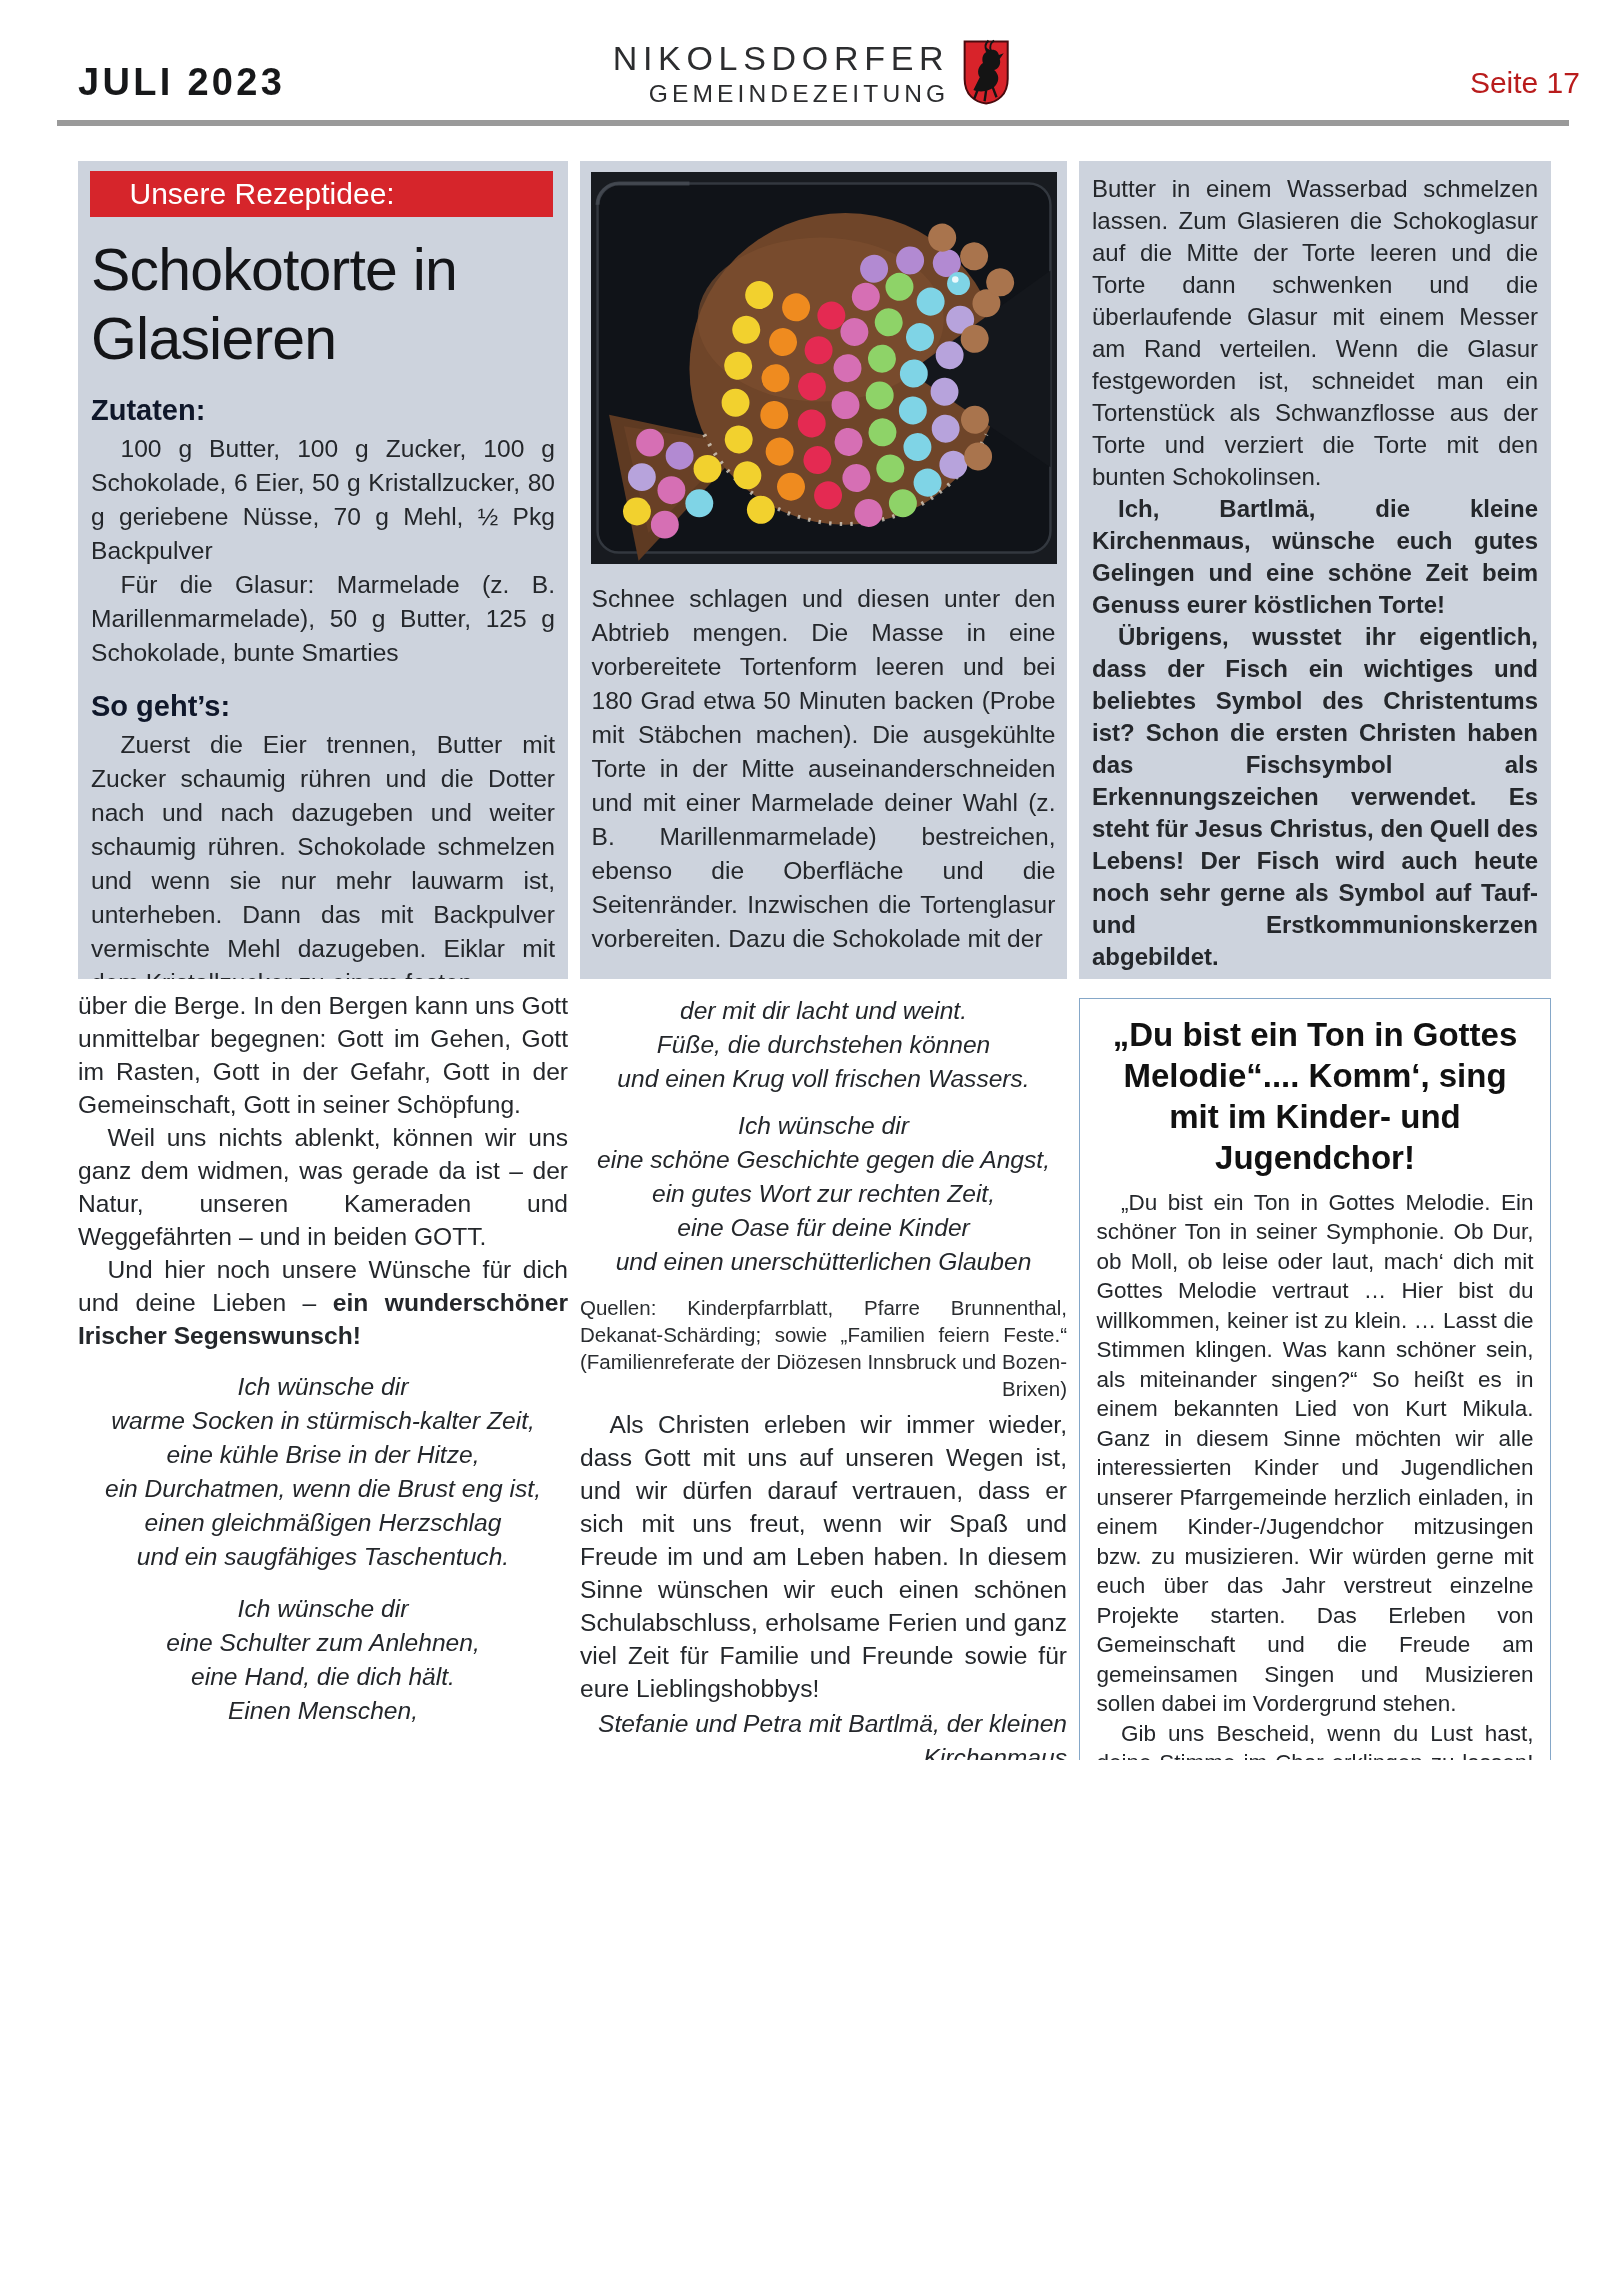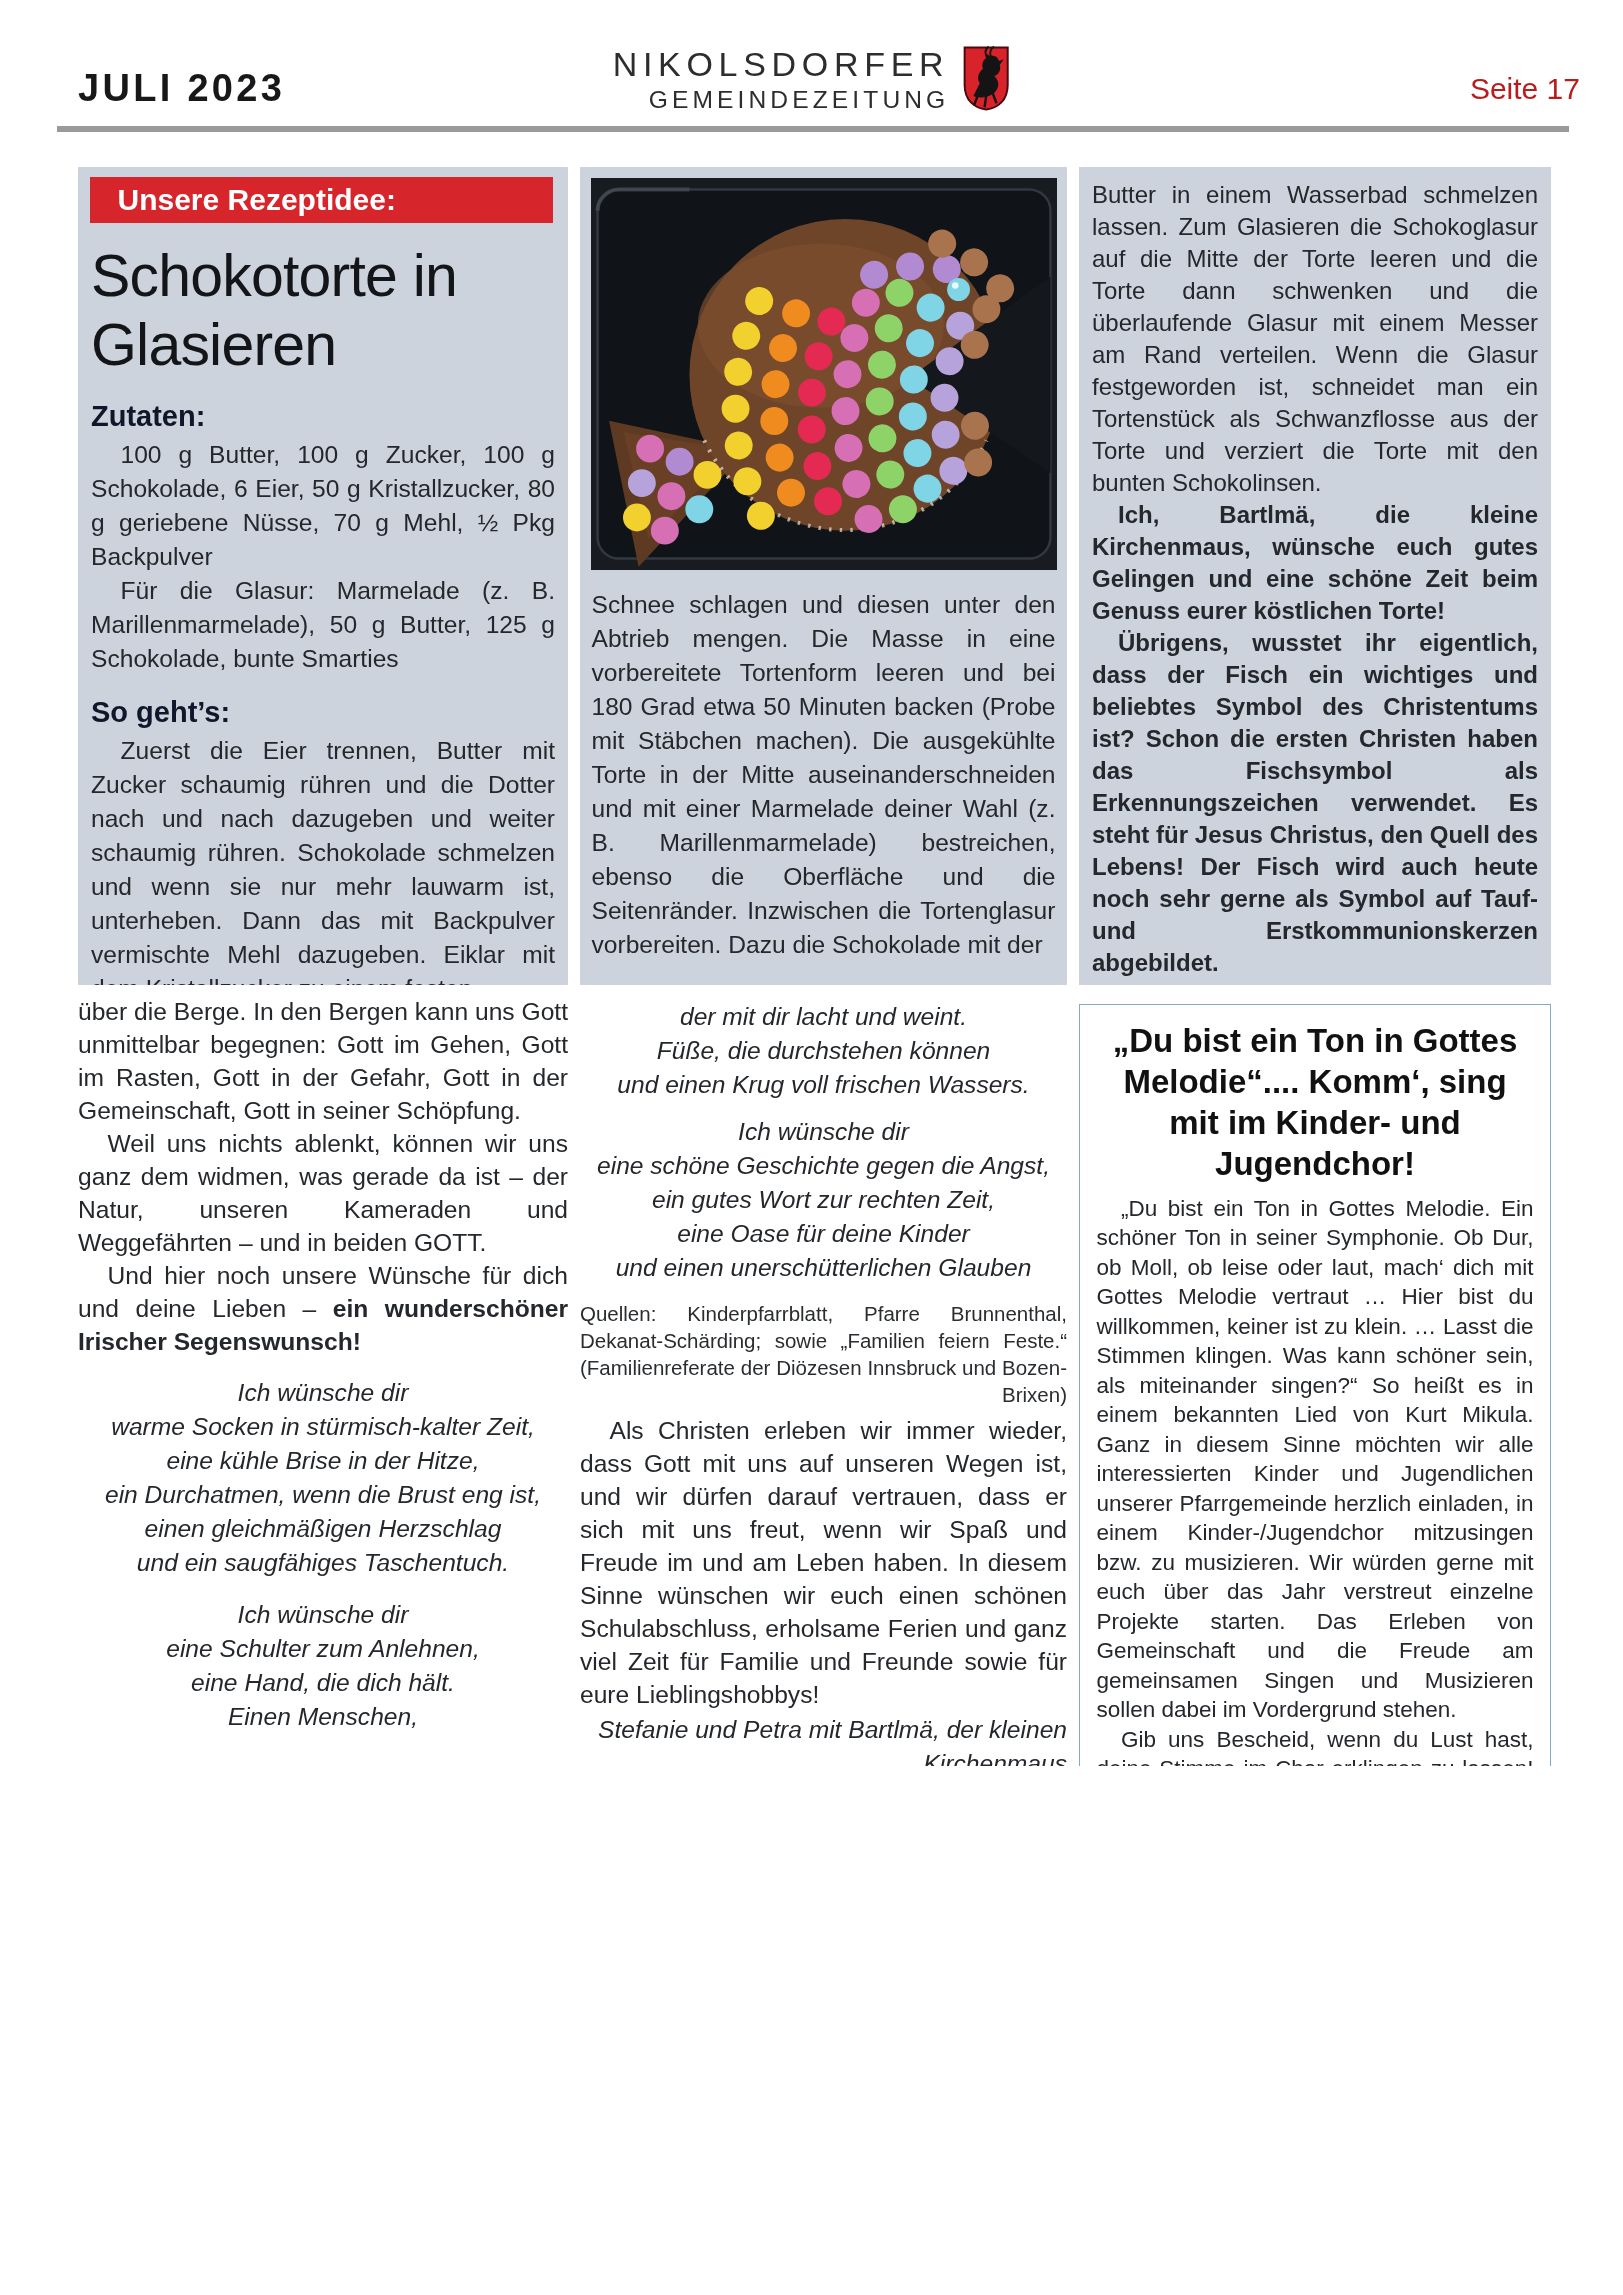--- a/index.html
+++ b/index.html
@@ -1,33 +1,33 @@
 <!DOCTYPE html>
 <html lang="de" style="--panel-bg: #cdd3dd; --banner-red: #d6252b; --box-border: #85a7c8; --rule-gray: #9a9a9a; --text-dark: #24272b; --crest-red: #d8232a;font-size:13px"><head>
 <meta charset="utf-8">
 <style>
   html,body{margin:0;padding:0;background:#fff;}
   .page{position:relative;width:1623px;height:1760px;background:#fff;overflow:hidden;
-        font-family:"Liberation Sans",sans-serif;color:var(--text-dark,#24272b);margin-top:6px;}
+        font-family:"Liberation Sans",sans-serif;color:var(--text-dark,#24272b);}
   
   .hdr-month{position:absolute;left:78px;top:61px;font-size:38px;font-weight:bold;letter-spacing:3.3px;color:#17181a;}
   .masthead{position:absolute;left:50%;top:39px;transform:translateX(-50%);display:flex;align-items:flex-start;gap:13px;}
   .mh-text{text-align:right;color:#2c2d2f;}
   .mh1{font-size:34px;letter-spacing:5.7px;line-height:39px;}
   .mh2{font-size:24.6px;letter-spacing:4.1px;line-height:31px;}
   .crest{width:48px;height:67px;display:block;}
   .hdr-page{position:absolute;right:43px;top:66px;font-size:30px;color:#b91c1c;}
   .hdr-rule{position:absolute;left:57px;right:54px;top:120px;height:5.7px;background:var(--rule-gray,#9a9a9a);}
   
   .panel{position:absolute;top:161px;height:818px;background:var(--panel-bg,#cdd3dd);overflow:hidden;box-sizing:border-box;}
   .panel1{left:78px;width:490px;}
   .panel2{left:580px;width:487px;}
   .panel3{left:1079px;width:472px;padding:11.5px 13px 0 13px;}
   .kicker{margin:9.8px 14.8px 0 11.5px;height:46px;line-height:46px;background:var(--banner-red,#d6252b);
-          color:#fff;font-size:30px;font-weight:bold;padding-left:28px;}
+          color:#fff;font-size:30px;font-weight:normal;padding-left:40px;}
   .title{margin:19.7px 11.5px 0 13px;font-size:59px;line-height:69px;font-weight:400;color:#141518;letter-spacing:-0.8px;}
   .panel1 h2{margin:19.7px 0 4.9px 13px;font-size:29px;font-weight:bold;color:#0f172a;}
   .panel1 p{margin:0 13px;font-size:24.6px;line-height:34px;text-align:justify;hyphens:auto;}
   p{margin:0;}
   .ind{text-indent:29.5px;}
   .cake-photo{display:block;margin:10.7px;width:466px;height:392px;}
   .panel2 .coltext{margin:18px 11.5px 0 11.5px;font-size:24.6px;line-height:34px;text-align:justify;hyphens:auto;}
   .panel3 p{font-size:24px;line-height:32px;text-align:justify;hyphens:auto;}
   .panel3 .bold{font-weight:bold;text-indent:26px;}
   

